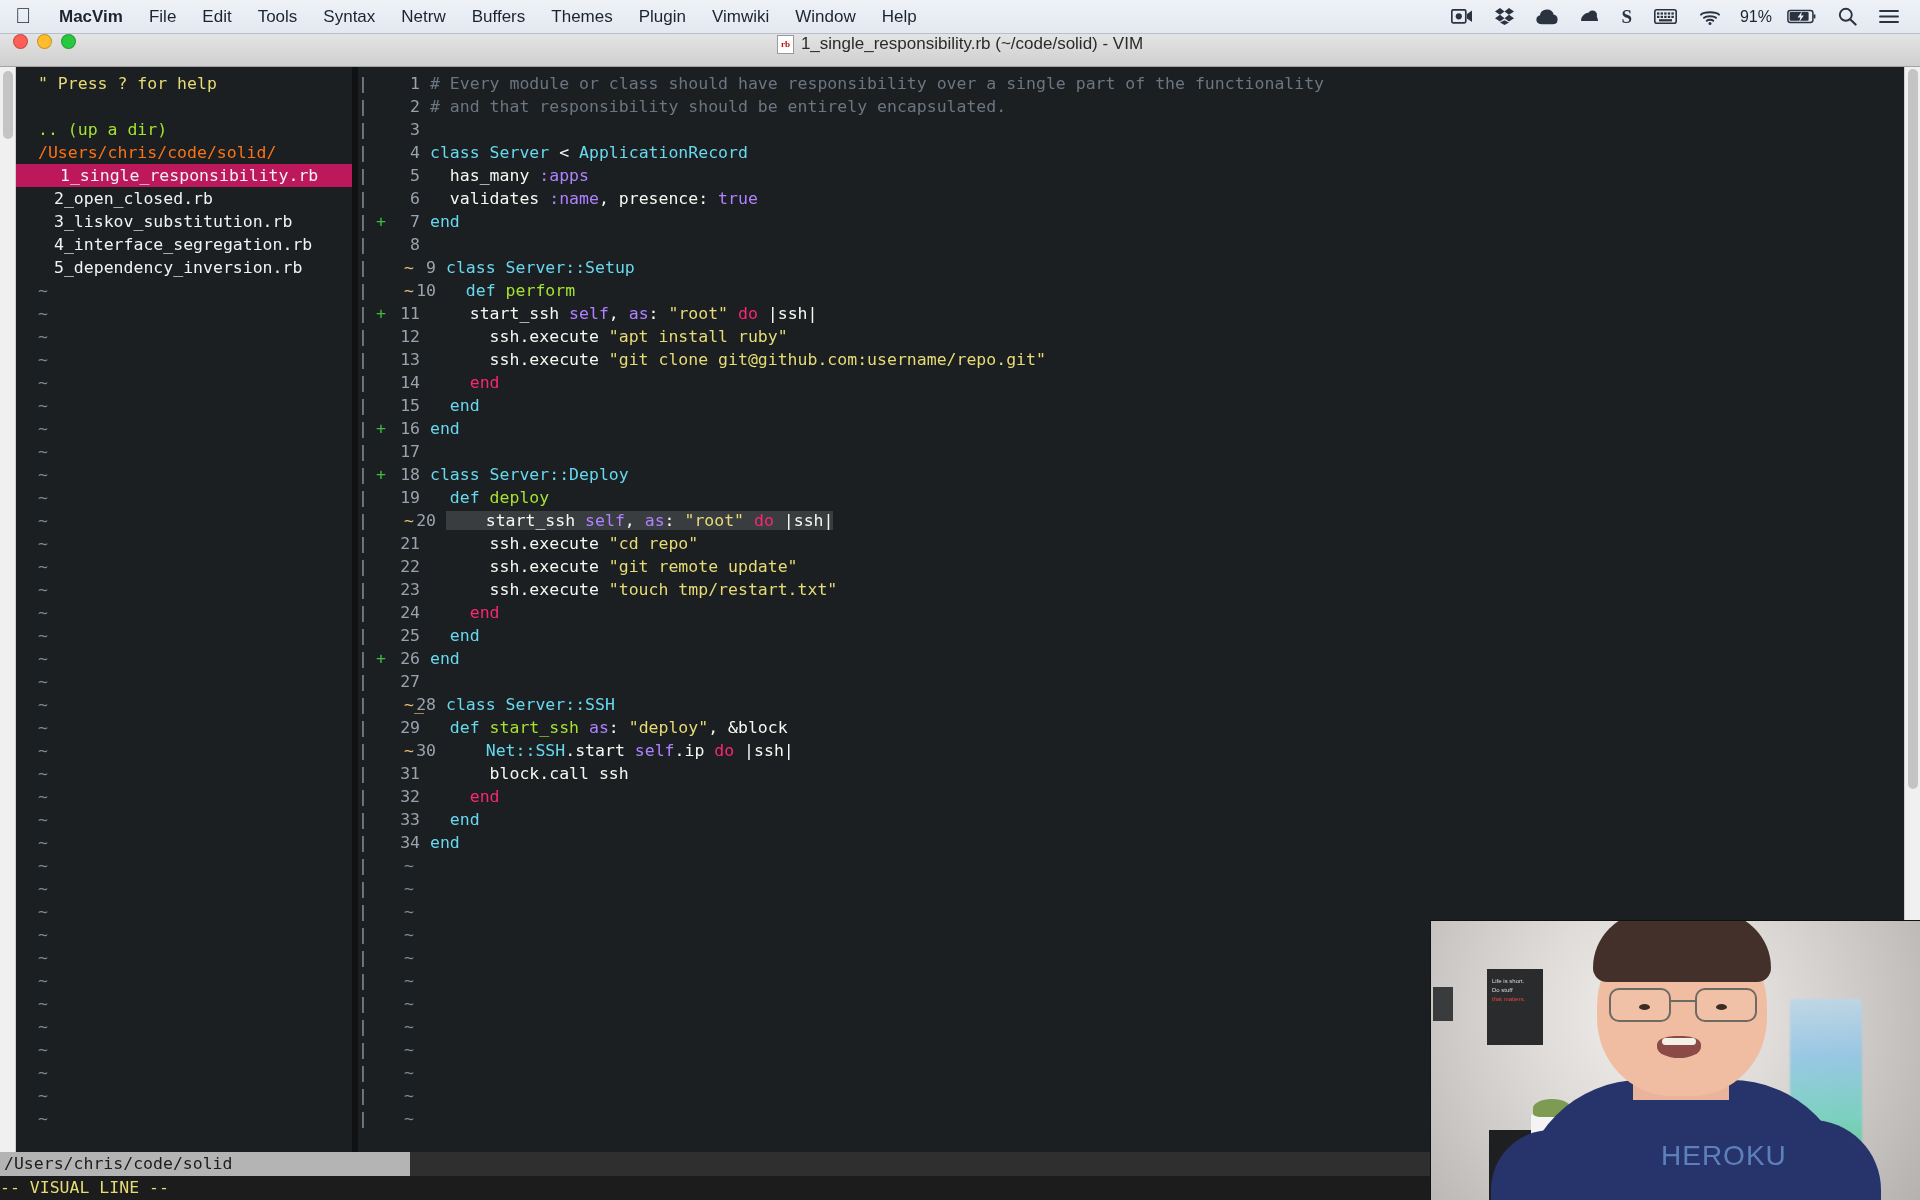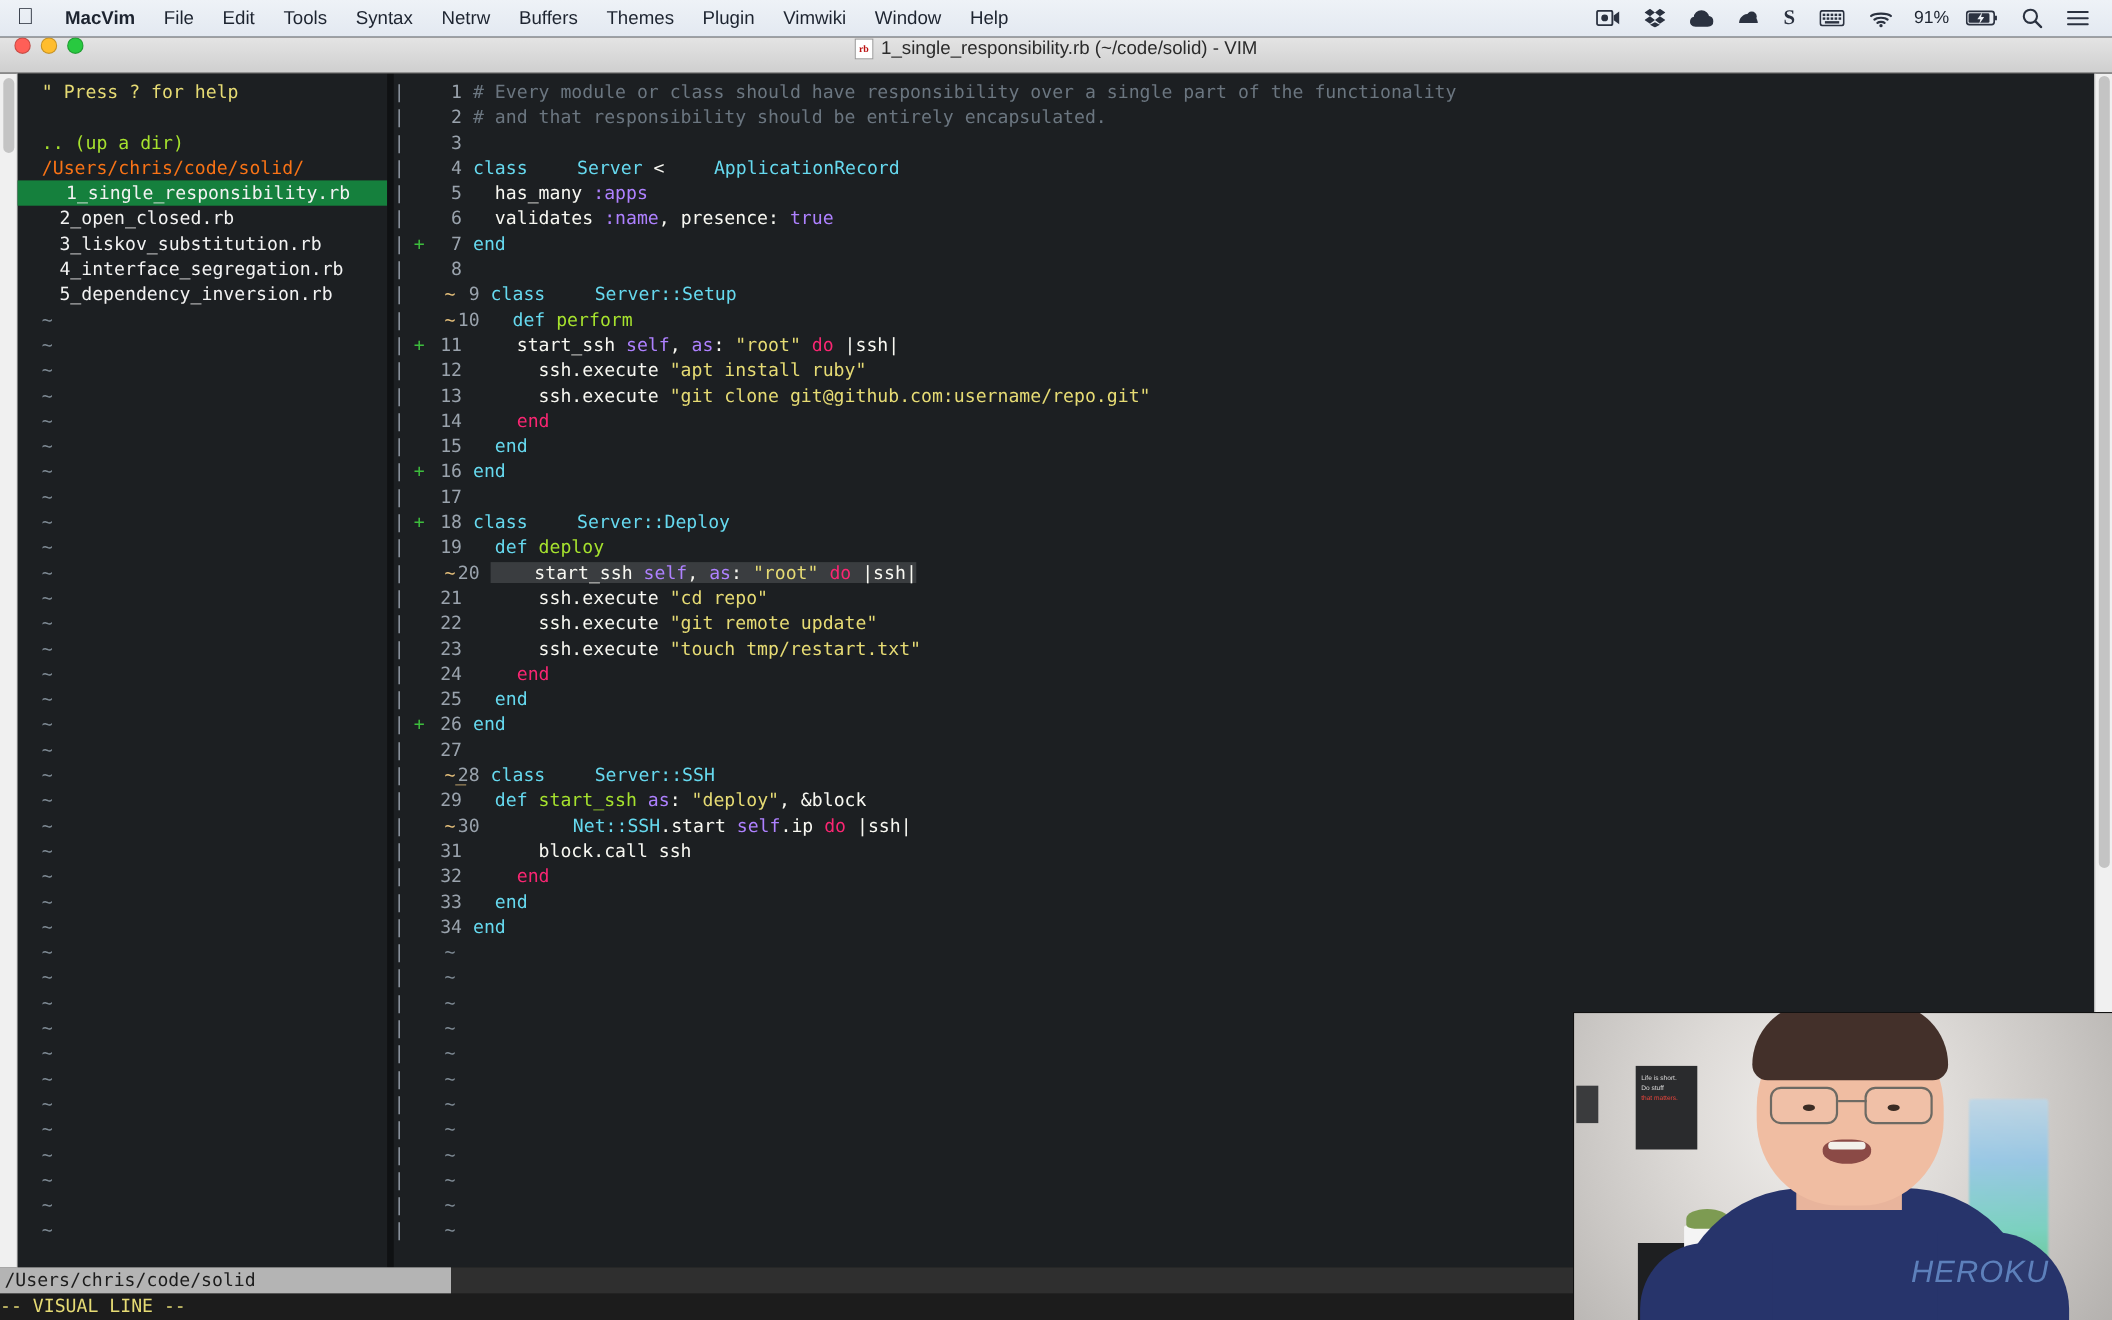--- a/index.html
+++ b/index.html
@@ -75,21 +75,21 @@
   #netrw{
     width:336px; background:#1c1f22; position:relative;
     font-family:"DejaVu Sans Mono", monospace; font-size:16.5px; line-height:23px;
     padding-top:5px; color:#d8d8d8;
   }
   #netrw .ln{ padding-left:22px; white-space:pre; height:23px; }
   #netrw .help{ color:#e6db74; }
   #netrw .up{ color:#a6e22e; }
   #netrw .dir{ color:#f97316; }
   #netrw .file{ color:#f2f2f2; padding-left:38px; }
-  #netrw .file.sel{ background:#15803d;padding-left:44px; }
+  #netrw .file.sel{ background:#be185d;padding-left:44px; }
   #netrw .tilde{ color:#7f8b95; }
 
   #divider{
     width:6px; background:#0f1113; position:relative;
   }
   #divider .bar{
     position:absolute; left:1px; top:0; bottom:0; width:3px; background:#f0f0f0; opacity:.0;
   }
 
   #editor{
@@ -104,21 +104,21 @@
   #editor .sign.tilde{ color:#e6c07b; }
   #editor .num{
     width:42px; flex:0 0 42px; text-align:right; color:#9aa3ad; padding-right:10px;
   }
   #editor .code{ flex:1; color:#f8f8f2; }
   #editor .row.cursorline .code > span.sel{ background:#3a3d40; }
 
   .c-comment{ color:#6b7680; }
   .c-kw     { color:#f92672; }   
   .c-kwb    { color:#66d9ef; }   
-  .c-const  { color:#66d9ef;margin-left:35px; }
+  .c-const  { color:#66d9ef; }
   .c-func   { color:#a6e22e; }
   .c-sym    { color:#ae81ff; }
   .c-str    { color:#e6db74; }
   .c-plain  { color:#f8f8f2; }
   .c-self   { color:#ae81ff; }
 
   #editor .tilde{ color:#7f8b95; padding-left:30px; }
 
   
   #rightscroll{
@@ -222,23 +222,23 @@
   #webcam .eye.l{ left:28px; } #webcam .eye.r{ right:28px; }
   #webcam .mouth{
     position:absolute; left:136px; bottom:142px; width:44px; height:22px;
     background:#8b4a46; border-radius:40% 40% 50% 50%;
   }
   #webcam .mouth:after{
     content:""; position:absolute; left:5px; top:2px; width:34px; height:7px;
     background:#f3f0ea; border-radius:4px;
   }
   #webcam .shirttext{
-    position:absolute; left:112px; bottom:0px; width:230px; height:60px;
+    position:absolute; left:140px; bottom:0px; width:230px; height:60px;
     color:#6f9ad6; font-size:28px; font-family:"Liberation Sans", sans-serif;
-    letter-spacing:1px; opacity:.75; text-align:right; overflow:hidden;font-style:italic;
+    letter-spacing:1px; opacity:.75; text-align:left; overflow:hidden;
   }
 </style>
 </head>
 <body>
 
 <div id="menubar">
   <div class="apple"></div>
   <div class="mi bold">MacVim</div>
   <div class="mi">File</div>
   <div class="mi">Edit</div>

